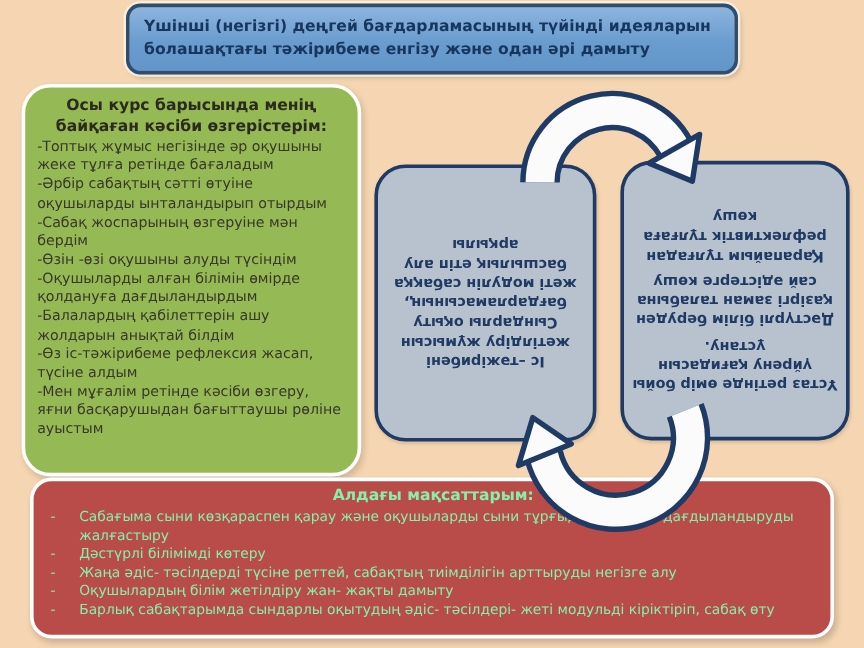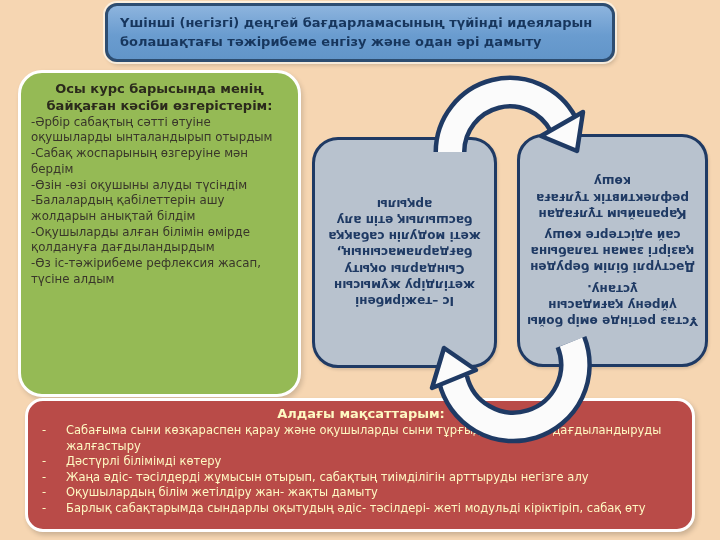--- a/index.html
+++ b/index.html
@@ -68,21 +68,21 @@
   }
 
   
   .red-box{
     position:absolute;left:25px;top:398px;width:670px;height:134px;
     box-sizing:border-box;
     background:#b94b48;
     border:3px solid #ffffff;border-radius:18px;
     box-shadow:2px 3px 5px rgba(0,0,0,.18);
     padding:5px 10px 4px 12px;
-    color:#fef9c3;z-index:4;
+    color:#86efac;z-index:4;
   }
   .red-head{
     text-align:center;font-weight:bold;font-size:13px;line-height:1.3;
   }
   .red-item{
     display:flex;font-size:11.5px;line-height:1.36;
   }
   .red-item .dash{width:24px;flex:0 0 24px;text-align:left;padding-left:2px;}
   .red-item .txt{flex:1;}
 
@@ -93,26 +93,28 @@
 <body>
 
 <div class="slide">
 
   <div class="title-box">
     <div class="title-text">Үшінші (негізгі) деңгей бағдарламасының  түйінді идеяларын болашақтағы тәжірибеме  енгізу және одан әрі дамыту</div>
   </div>
 
   <div class="green-box">
     <div class="green-head">Осы курс  барысында менің байқаған кәсіби өзгерістерім:</div>
+    <div class="green-item">-Топтық  жұмыс негізінде әр оқушыны жеке тұлға ретінде бағаладым</div>
     <div class="green-item">-Әрбір сабақтың сәтті өтуіне оқушыларды ынталандырып отырдым</div>
     <div class="green-item">-Сабақ жоспарының  өзгеруіне мән бердім</div>
     <div class="green-item">-Өзін -өзі оқушыны алуды түсіндім</div>
+    <div class="green-item">-Оқушыларды алған  білімін өмірде қолдануға дағдыландырдым</div>
     <div class="green-item">-Балалардың қабілеттерін ашу жолдарын анықтай білдім</div>
-    <div class="green-item">-Оқушыларды алған  білімін өмірде қолдануға дағдыландырдым</div>
     <div class="green-item">-Өз іс-тәжірибеме рефлексия жасап, түсіне алдым</div>
+    <div class="green-item">-Мен  мұғалім ретінде кәсіби өзгеру, яғни басқарушыдан бағыттаушы рөліне ауыстым</div>
   </div>
 
   <div class="gray-box left">
     <div class="rot">Іс –тәжірибені жетілдіру жұмысын Сындарлы оқыту бағдарламасының, жеті модулін сабаққа басшылық етіп алу арқылы</div>
   </div>
 
   <div class="gray-box right">
     <div class="rot">
       <p>Ұстаз ретінде өмір бойы үйрену қағидасын ұстану.</p>
       <p>Дәстүрлі білім беруден қазіргі заман талабына сай әдістерге көшу</p>
@@ -140,21 +142,21 @@
     <div class="red-item">
       <span class="dash">-</span>
       <span class="txt">Сабағыма  сыни  көзқараспен қарау және оқушыларды сыни тұрғыдан ойлауға дағдыландыруды жалғастыру</span>
     </div>
     <div class="red-item">
       <span class="dash">-</span>
       <span class="txt">Дәстүрлі білімімді көтеру</span>
     </div>
     <div class="red-item">
       <span class="dash">-</span>
-      <span class="txt">Жаңа әдіс- тәсілдерді жұмысын отырып, сабақтың тиімділігін арттыруды негізге алу</span>
+      <span class="txt">Жаңа әдіс- тәсілдерді түсіне реттей, сабақтың тиімділігін арттыруды негізге алу</span>
     </div>
     <div class="red-item">
       <span class="dash">-</span>
       <span class="txt">Оқушылардың білім жетілдіру  жан- жақты дамыту</span>
     </div>
     <div class="red-item">
       <span class="dash">-</span>
       <span class="txt">Барлық сабақтарымда  сындарлы оқытудың әдіс- тәсілдері- жеті модульді кіріктіріп, сабақ өту</span>
     </div>
   </div>

